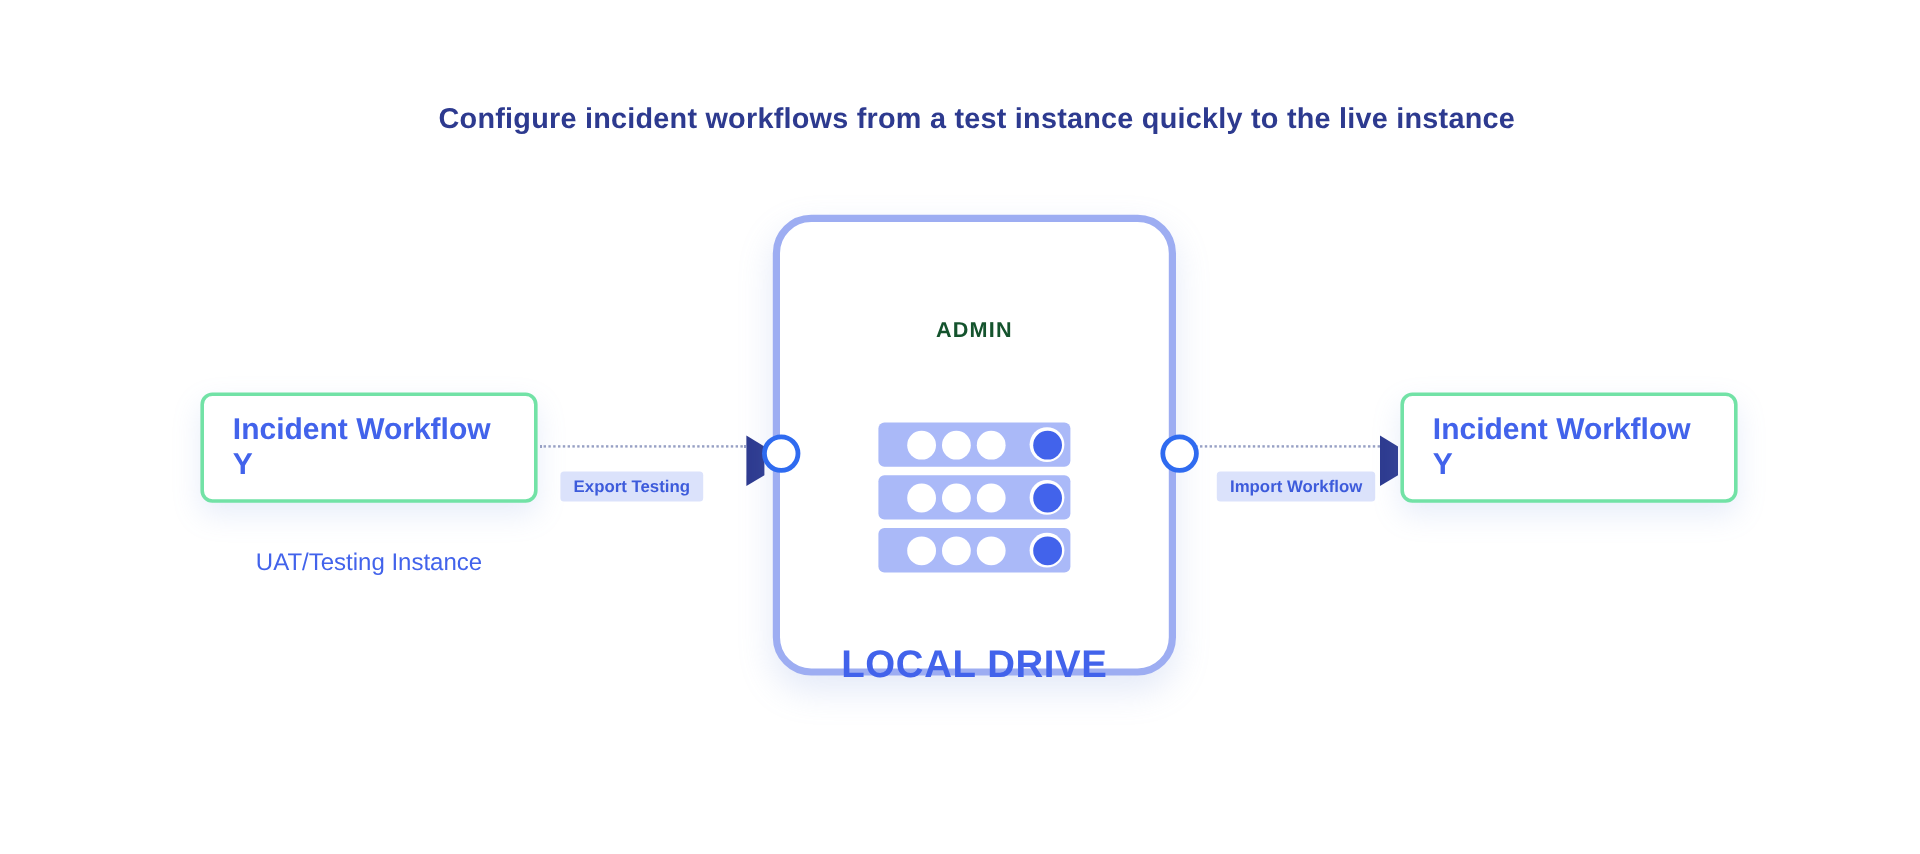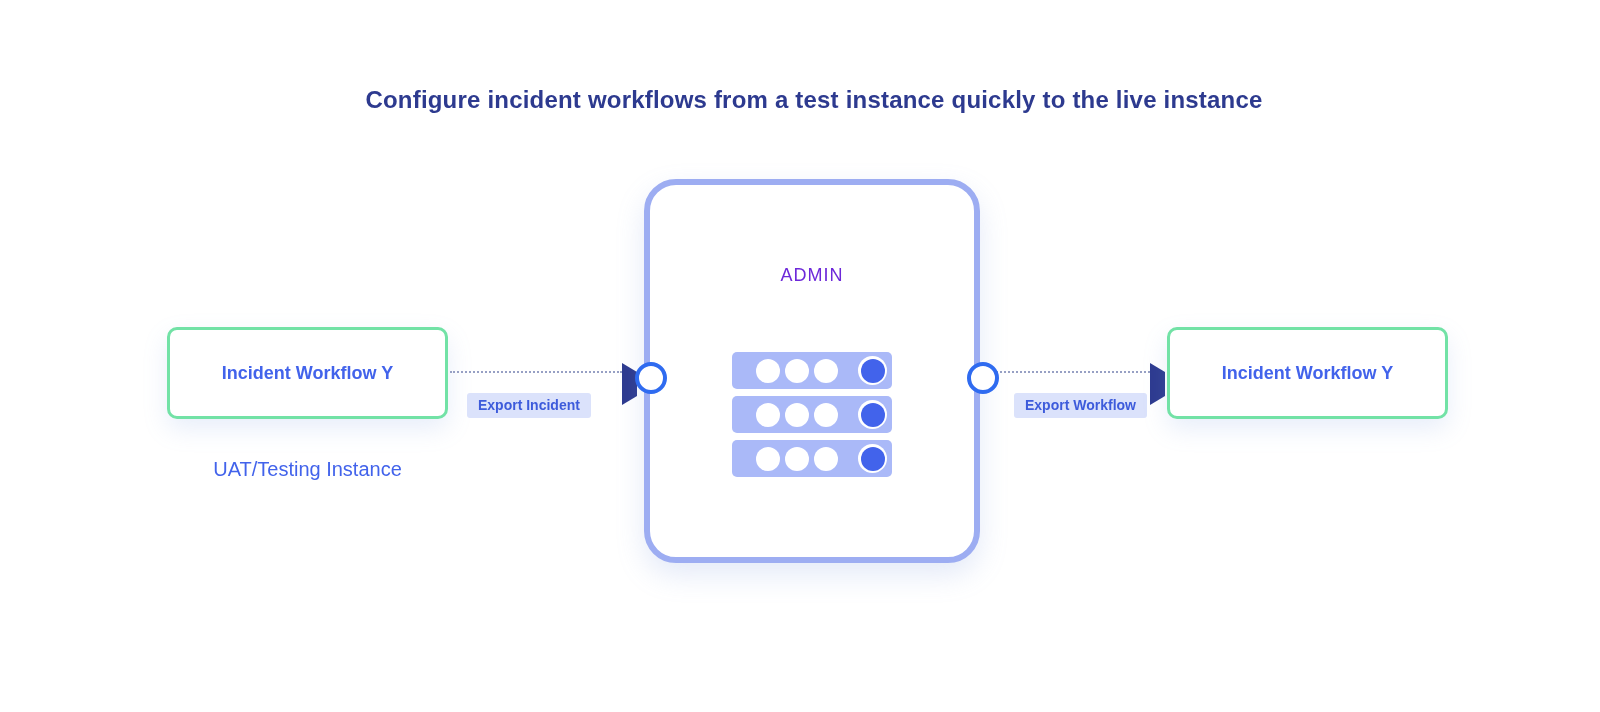--- a/index.html
+++ b/index.html
@@ -35,21 +35,21 @@
     border: 3px solid #72e2a6;
     border-radius: 10px;
     display: flex;
     align-items: center;
     justify-content: center;
     box-shadow: 0 10px 24px rgba(130, 160, 225, 0.18);
   }
   .node-box.left  { left: 143px;  top: 303px; }
   .node-box.right { left: 1143px; top: 303px; }
   .node-label {
-    font-size: 18px;
+    font-size: 25px;
     font-weight: 700;
     color: #4263eb;
   }
 
   .caption {
     position: absolute;
     font-size: 20px;
     font-weight: 400;
     color: #4263eb;
     text-align: center;
@@ -69,22 +69,22 @@
     border-radius: 32px;
     box-shadow: 0 12px 28px rgba(130, 160, 225, 0.22);
     display: flex;
     flex-direction: column;
     align-items: center;
     z-index: 1;
   }
   .admin-heading {
     margin-top: 56px;
     font-size: 18px;
-    font-weight: 400;
-    color: #6d28d9;
+    font-weight: 700;
+    color: #14532d;
     letter-spacing: 1px;
   }
   .server-stack {
     margin-top: 42px;
     display: flex;
     flex-direction: column;
     gap: 7px;
   }
   .server-row {
     width: 160px;
@@ -174,21 +174,21 @@
   <div class="diagram-title">Configure incident workflows from a test instance quickly to the live instance</div>
 
   <div class="node-box left">
     <span class="node-label">Incident Workflow Y</span>
   </div>
   <div class="caption left">UAT/Testing Instance</div>
 
   <div class="flow-line left"></div>
   <div class="arrowhead left"></div>
   <div class="port left"></div>
-  <div class="flow-badge export">Export Incident</div>
+  <div class="flow-badge export">Export Testing</div>
 
   <div class="center-box">
     <div class="admin-heading">ADMIN</div>
 
     <div class="server-stack">
       <div class="server-row">
         <div class="server-dots">
           <span class="server-dot"></span>
             <span class="server-dot"></span>
             <span class="server-dot"></span>
@@ -212,24 +212,25 @@
           <span class="server-dot"></span>
             <span class="server-dot"></span>
             <span class="server-dot"></span>
         </div>
         <div class="server-led">
           <div class="server-led-inner"></div>
         </div>
       </div>
     </div>
 
+    <div class="local-drive">LOCAL DRIVE</div>
   </div>
 
   <div class="port right"></div>
   <div class="flow-line right"></div>
   <div class="arrowhead right"></div>
-  <div class="flow-badge import">Export Workflow</div>
+  <div class="flow-badge import">Import Workflow</div>
 
   <div class="node-box right">
     <span class="node-label">Incident Workflow Y</span>
   </div>
 
 </div>
 
 </body></html>

